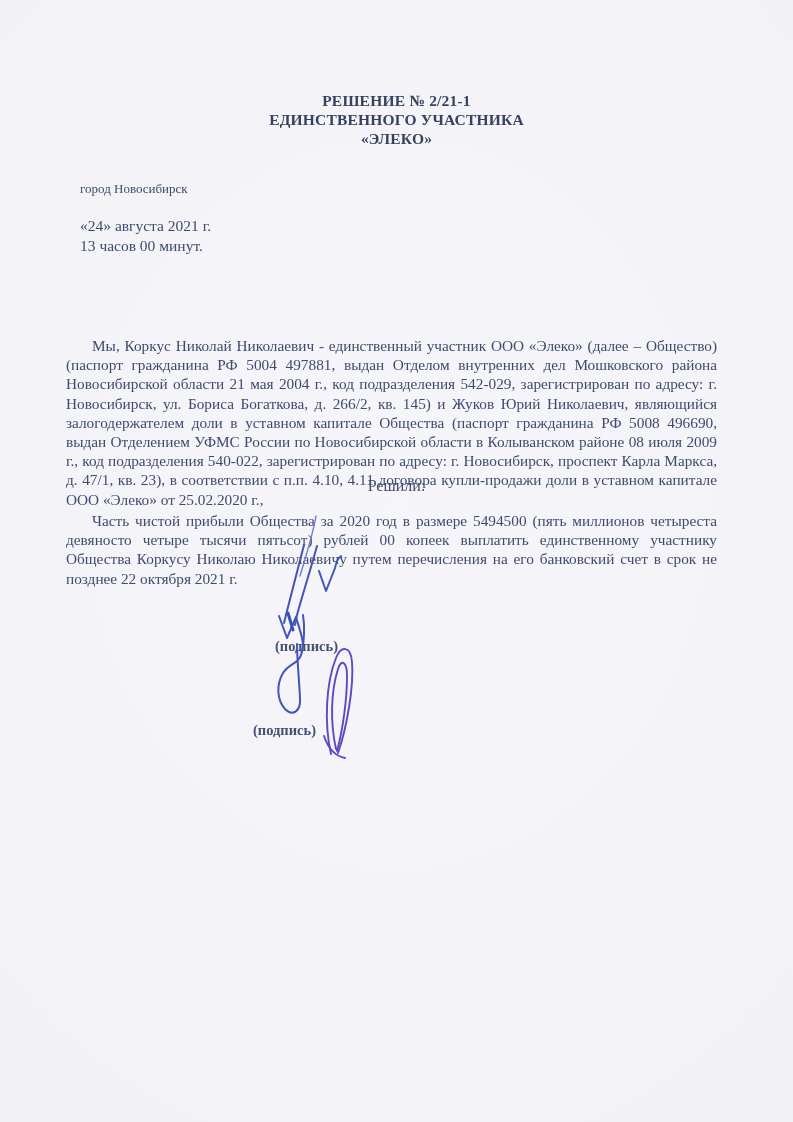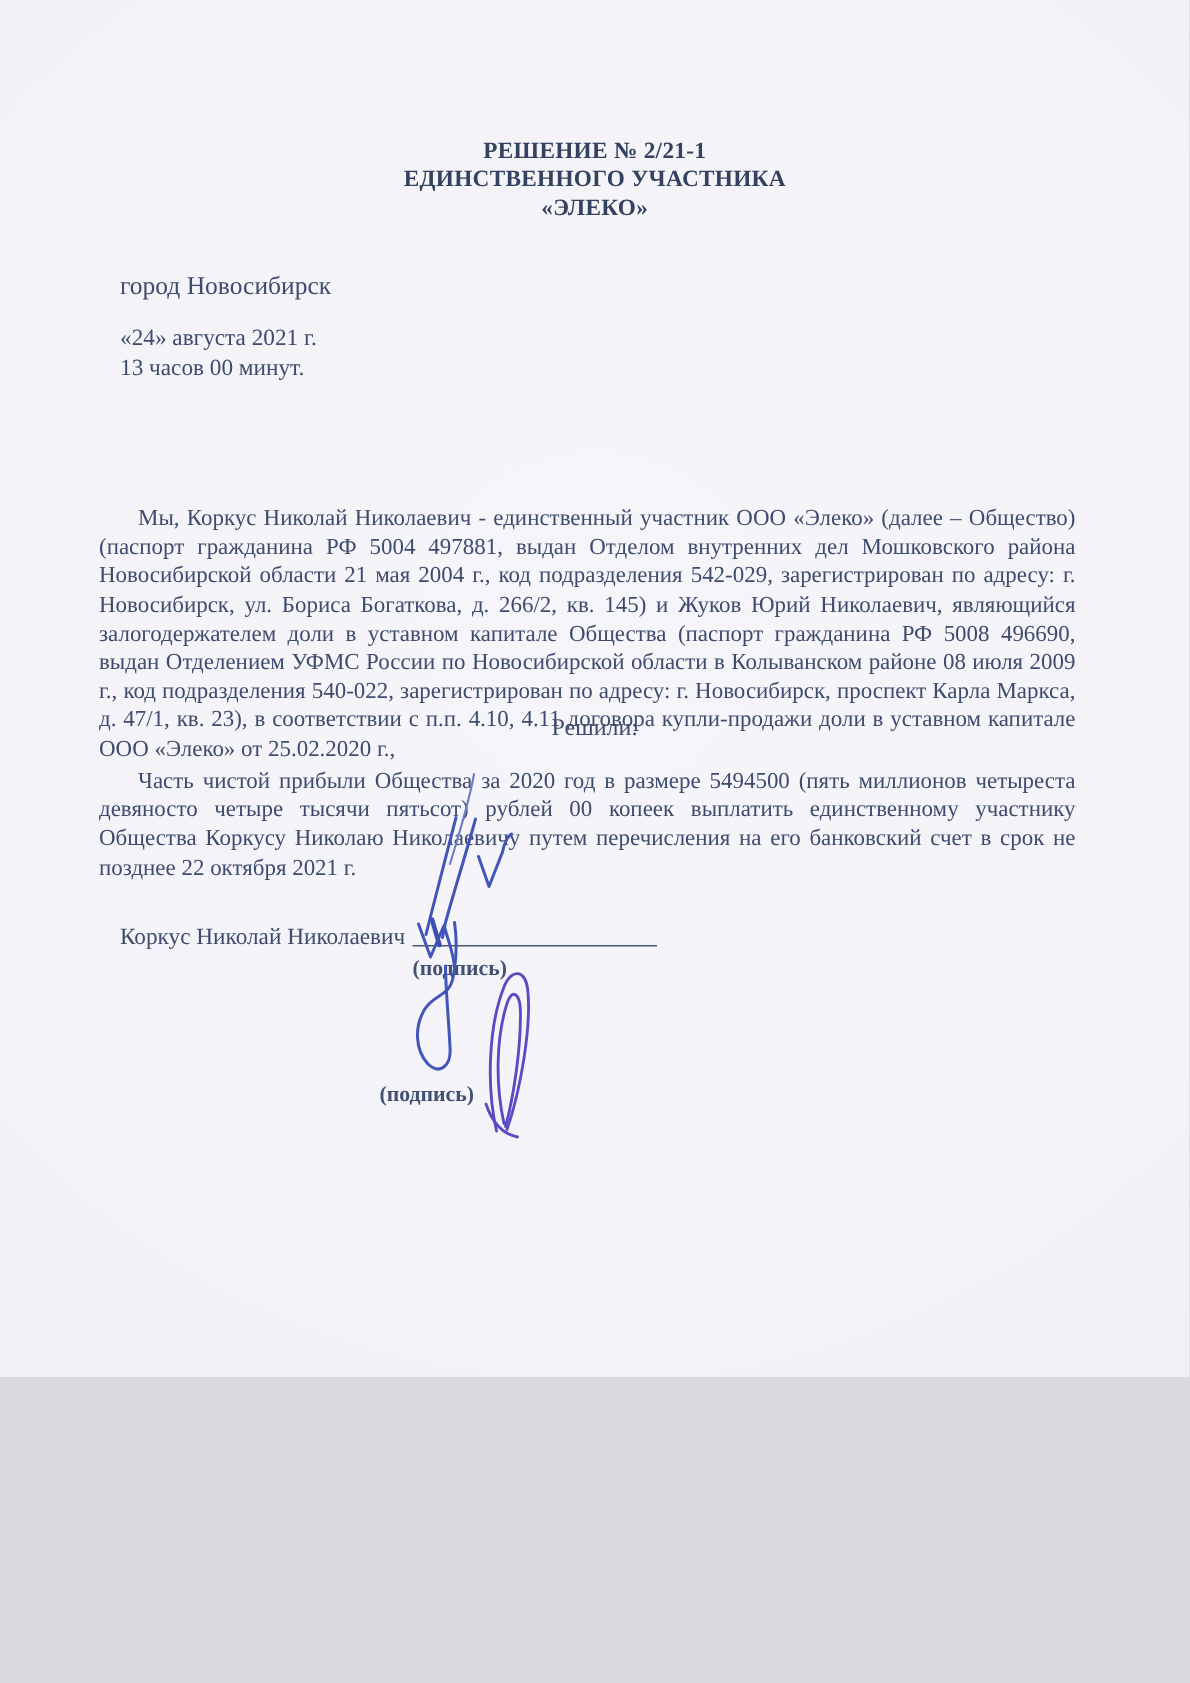--- a/index.html
+++ b/index.html
@@ -1,36 +1,36 @@
 <!DOCTYPE html>
 <html><head>
 <meta charset="utf-8">
 <style>
   html,body{margin:0;padding:0;background:#d9d9de;}
   .page{
     position:relative;
-    width:793px;height:918px;
+    width:793px;height:1122px;
     margin:0 auto;
     background:
       radial-gradient(ellipse 120% 100% at 50% 45%, #f6f5f9 0%, #f3f2f7 55%, #edebf2 100%);
     font-family:"Liberation Serif","DejaVu Serif",serif;
     color:#3e4b6e;
     overflow:hidden;
   }
   .title-block{
     position:absolute;top:92px;left:0;width:793px;
     text-align:center;
     font-weight:bold;
     font-size:15.5px;line-height:18.8px;
     color:#35425f;
     letter-spacing:.2px;
   }
   .city{
     position:absolute;top:181px;left:80px;
-    font-size:17px;
+    font-size:13px;
   }
   .dates{
     position:absolute;top:216px;left:80px;
     font-size:15.5px;line-height:19.5px;
   }
   .para{
     position:absolute;left:66px;width:651px;
     font-size:15.3px;line-height:19.2px;
     text-align:justify;text-justify:inter-word;
     text-indent:26px;
@@ -81,24 +81,20 @@
     <div>«24» августа 2021 г.</div>
     <div>13 часов 00 минут.</div>
   </div>
 
   <p class="para preamble">Мы,  Коркус Николай Николаевич - единственный участник ООО «Элеко» (далее – Общество) (паспорт гражданина РФ 5004 497881, выдан Отделом внутренних дел Мошковского района Новосибирской области 21 мая 2004 г., код подразделения 542-029, зарегистрирован по адресу: г. Новосибирск, ул. Бориса Богаткова, д. 266/2, кв. 145) и Жуков Юрий Николаевич, являющийся залогодержателем доли в уставном капитале Общества (паспорт гражданина РФ 5008 496690, выдан Отделением УФМС России по Новосибирской области в Колыванском районе 08 июля 2009 г., код подразделения 540-022, зарегистрирован по адресу: г. Новосибирск, проспект Карла Маркса, д. 47/1, кв. 23), в соответствии с п.п. 4.10, 4.11 договора купли-продажи доли в уставном капитале ООО «Элеко» от 25.02.2020 г.,</p>
 
   <div class="resolved">Решили:</div>
 
   <p class="para decision">Часть чистой прибыли Общества за 2020 год в размере 5494500 (пять миллионов четыреста девяносто четыре тысячи пятьсот) рублей 00 копеек выплатить единственному участнику Общества Коркусу Николаю Николаевичу путем перечисления на его банковский счет в срок не позднее 22 октября 2021 г.</p>
 
-  <div class="sig-row" style="top:616px;">
-    <span>Коркус Николай Николаевич</span>
-    <span class="sig-line" style="width:163px;"></span>
-  </div>
   <div class="sig-caption" style="top:638px;left:275px;">(подпись)</div>
 
   <div class="sig-caption" style="top:722px;left:253px;">(подпись)</div>
 
   <svg class="sig-svg" width="793" height="1122" viewBox="0 0 793 1122">
     <g>
       <path class="ink-blue-faint" d="M316,516 C313,534 306,556 300,576"></path>
       <path class="ink-blue" d="M304,545 C298,568 292,592 287,611 L284,623"></path>
       <path class="ink-blue" d="M317,546 C311,568 303,593 297,615 L295,625"></path>
       <path class="ink-blue" d="M319,571 L326,591 L335,568 C336,563 338,558 341,556"></path>

